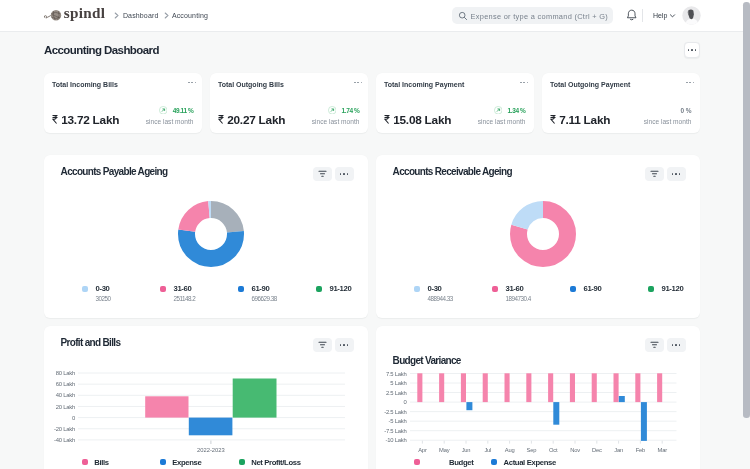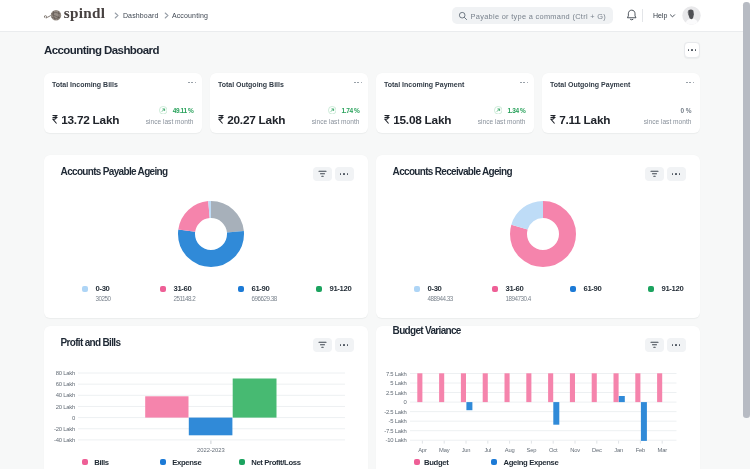--- a/index.html
+++ b/index.html
@@ -39,21 +39,21 @@
 <svg class="abs" style="left:163px;top:12px" width="7" height="7" viewBox="0 0 7 7">
     <path d="M2.2 1 L4.9 3.5 L2.2 6" stroke="#979ea7" stroke-width="1.1" fill="none" stroke-linecap="round"></path>
   </svg>
 <div class="abs" style="left:171.9px;top:12.4px;font-size:7px;letter-spacing:0.15px;color:#3e4651;line-height:1;">Accounting</div>
 
 <div class="abs" style="left:452px;top:7px;width:161px;height:17px;background:#f0f2f4;border-radius:5px;"></div>
 <svg class="abs" style="left:458px;top:10.5px" width="10" height="10" viewBox="0 0 10 10">
     <circle cx="4.2" cy="4.2" r="2.8" stroke="#707a84" stroke-width="1" fill="none"></circle>
     <path d="M6.4 6.4 L8.6 8.6" stroke="#707a84" stroke-width="1" stroke-linecap="round"></path>
   </svg>
-<div class="abs" style="left:470.5px;top:12.5px;font-size:7.4px;letter-spacing:0.3px;color:#78818c;line-height:1;">Payable or type a command (Ctrl + G)</div>
+<div class="abs" style="left:470.5px;top:12.5px;font-size:7.4px;letter-spacing:0.3px;color:#78818c;line-height:1;">Expense or type a command (Ctrl + G)</div>
 
 <svg class="abs" style="left:626px;top:8.8px" width="11.4" height="12.4" viewBox="0 0 12 13">
   <path d="M6 1.2 C3.8 1.2 2.5 2.8 2.5 5 L2.5 7.2 L1.5 9.2 L10.5 9.2 L9.5 7.2 L9.5 5 C9.5 2.8 8.2 1.2 6 1.2 Z" stroke="#3a424b" stroke-width="0.95" fill="none" stroke-linejoin="round"></path>
   <path d="M4.7 11 Q6 12 7.3 11" stroke="#3a424b" stroke-width="1" fill="none" stroke-linecap="round"></path>
 </svg>
 <div class="abs" style="left:642px;top:8.5px;width:1px;height:13px;background:#e3e5e8;"></div>
 <div class="abs" style="left:652.9px;top:11.8px;font-size:7px;color:#333b45;line-height:1;">Help</div>
 <svg class="abs" style="left:668.5px;top:12.5px" width="7" height="6" viewBox="0 0 7 6">
     <path d="M1.4 1.8 L3.5 3.9 L5.6 1.8" stroke="#49515b" stroke-width="1" fill="none" stroke-linecap="round"></path>
   </svg>
@@ -232,21 +232,21 @@
 <div class="lval" style="left:505.5px;top:296.3px;">1894730.4</div>
 <div class="lsq" style="left:569.5px;top:285.8px;background:#1c7ad6"></div>
 <div class="llab" style="left:583.5px;top:284.5px;">61-90</div>
 <div class="lsq" style="left:647.5px;top:285.8px;background:#1ca35f"></div>
 <div class="llab" style="left:661.5px;top:284.5px;">91-120</div>
 
 <div class="card" style="left:44px;top:326px;width:324px;height:163.3px;"></div>
 <div class="card" style="left:376px;top:326px;width:324px;height:163.3px;"></div>
 
 <div class="ctitle" style="left:60.6px;top:338.1px;">Profit and Bills</div>
-<div class="ctitle" style="left:392.6px;top:326px;">Budget Variance</div>
+<div class="ctitle" style="left:392.6px;top:356px;">Budget Variance</div>
 
 <div class="btnic" style="left:313px;top:338.2px;">
     <svg width="9" height="8" viewBox="0 0 9 8">
       <path d="M1 1.2 H8 M2.5 3.7 H6.5 M3.8 6.2 H5.2" stroke="#3f4750" stroke-width="1.1" stroke-linecap="round"></path>
     </svg>
   </div>
 <div class="btnic" style="left:334.5px;top:338.2px;">
     <div class="dots3">
       <i></i>
       <i></i>
@@ -364,17 +364,17 @@
     <text x="177.2" y="91.5">Oct</text>
     <text x="199" y="91.5">Nov</text>
     <text x="220.8" y="91.5">Dec</text>
     <text x="242.6" y="91.5">Jan</text>
     <text x="264.4" y="91.5">Feb</text>
     <text x="286.2" y="91.5">Mar</text>
   </g>
 </svg>
 
 <div class="lsq" style="left:413.5px;top:458.7px;background:#ee5f96"></div>
-<div class="llab" style="left:424px;top:458.7px;">Budget</div>
+<div class="llab" style="left:449px;top:458.7px;">Budget</div>
 <div class="lsq" style="left:490.8px;top:458.7px;background:#1c7ad6"></div>
-<div class="llab" style="left:503.5px;top:458.7px;">Ageing Expense</div>
+<div class="llab" style="left:503.5px;top:458.7px;">Actual Expense</div>
 
 <div class="abs" style="left:743px;top:2px;width:7px;height:416px;background:#b7bbc3;border-radius:3.2px;"></div>
 
 </body></html>

